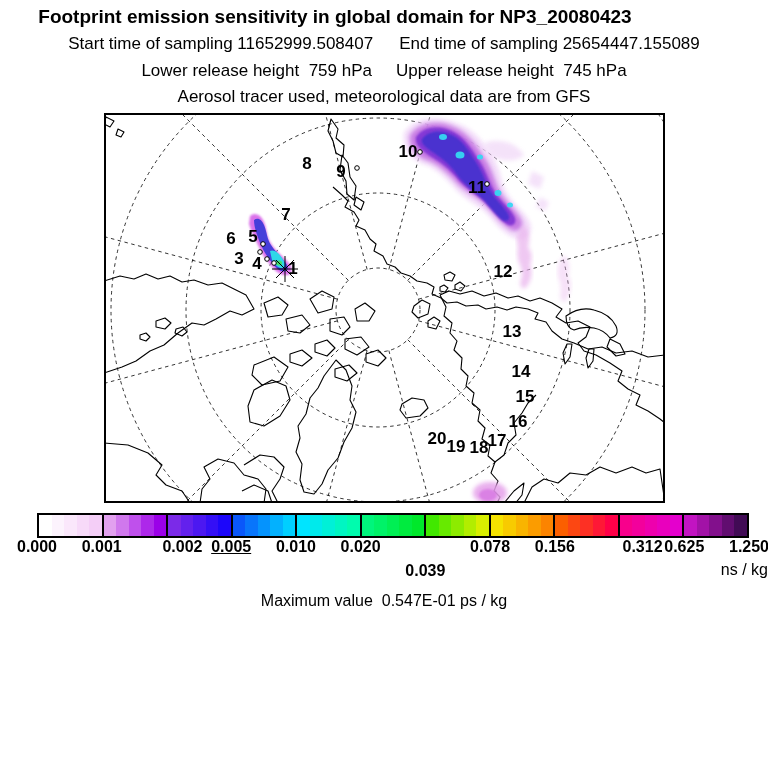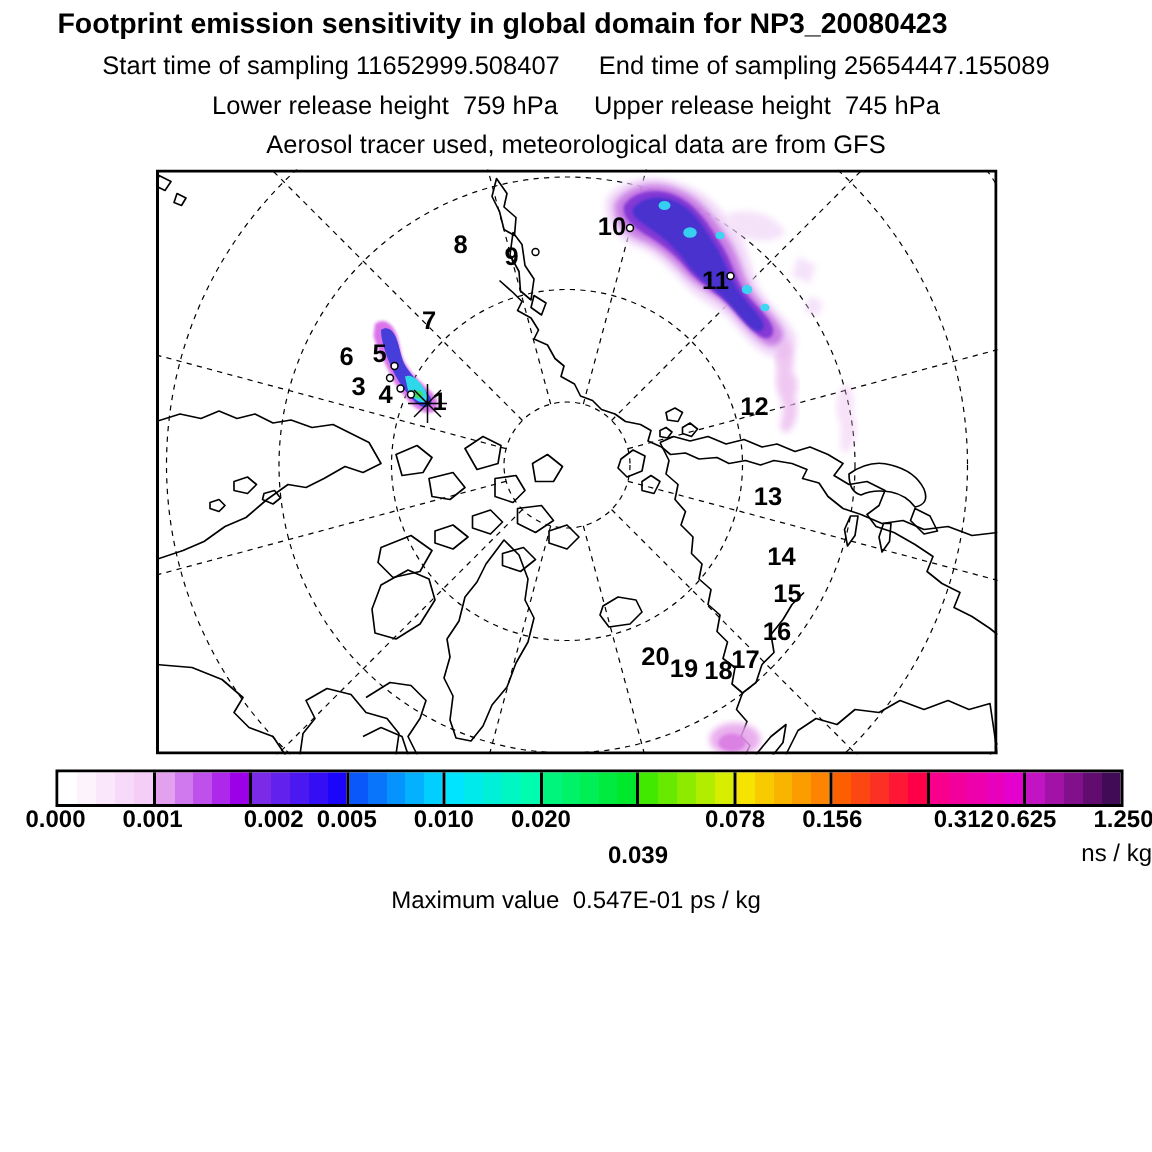--- a/index.html
+++ b/index.html
@@ -194,21 +194,21 @@
     <div class="cb-block" style="background: linear-gradient(to right, rgb(65, 232, 0) 0%, rgb(65, 232, 0) 20%, rgb(103, 234, 0) 20%, rgb(103, 234, 0) 40%, rgb(141, 235, 0) 40%, rgb(141, 235, 0) 60%, rgb(178, 237, 0) 60%, rgb(178, 237, 0) 80%, rgb(216, 238, 0) 80%, rgb(216, 238, 0) 100%);"></div>
     <div class="cb-block" style="background: linear-gradient(to right, rgb(246, 227, 0) 0%, rgb(246, 227, 0) 20%, rgb(248, 203, 0) 20%, rgb(248, 203, 0) 40%, rgb(249, 180, 0) 40%, rgb(249, 180, 0) 60%, rgb(251, 156, 0) 60%, rgb(251, 156, 0) 80%, rgb(252, 132, 0) 80%, rgb(252, 132, 0) 100%);"></div>
     <div class="cb-block" style="background: linear-gradient(to right, rgb(251, 95, 0) 0%, rgb(251, 95, 0) 20%, rgb(252, 71, 18) 20%, rgb(252, 71, 18) 40%, rgb(253, 48, 36) 40%, rgb(253, 48, 36) 60%, rgb(254, 24, 54) 60%, rgb(254, 24, 54) 80%, rgb(255, 0, 72) 80%, rgb(255, 0, 72) 100%);"></div>
     <div class="cb-block" style="background: linear-gradient(to right, rgb(248, 0, 140) 0%, rgb(248, 0, 140) 20%, rgb(243, 0, 156) 20%, rgb(243, 0, 156) 40%, rgb(238, 0, 173) 40%, rgb(238, 0, 173) 60%, rgb(233, 0, 189) 60%, rgb(233, 0, 189) 80%, rgb(228, 0, 205) 80%, rgb(228, 0, 205) 100%);"></div>
     <div class="cb-block" style="background: linear-gradient(to right, rgb(194, 20, 194) 0%, rgb(194, 20, 194) 20%, rgb(162, 18, 167) 20%, rgb(162, 18, 167) 40%, rgb(130, 16, 140) 40%, rgb(130, 16, 140) 60%, rgb(97, 13, 112) 60%, rgb(97, 13, 112) 80%, rgb(65, 11, 85) 80%, rgb(65, 11, 85) 100%);"></div>
   </div>
 <div id="cb-ticks">
     <span class="cb-tick" style="left: 0%;">0.000</span>
     <span class="cb-tick" style="left: 9.09091%;">0.001</span>
     <span class="cb-tick" style="left: 18.1818%; margin-left: 16px;">0.002</span>
-    <span class="cb-tick" style="left: 27.2727%;">0.005</span>
+    <span class="cb-tick" style="left: 27.2727%; text-decoration: underline;">0.005</span>
     <span class="cb-tick" style="left: 36.3636%;">0.010</span>
     <span class="cb-tick" style="left: 45.4545%;">0.020</span>
     <span class="cb-tick" style="left: 54.5455%; margin-top: 24px;">0.039</span>
     <span class="cb-tick" style="left: 63.6364%;">0.078</span>
     <span class="cb-tick" style="left: 72.7273%;">0.156</span>
     <span class="cb-tick" style="left: 81.8182%; margin-left: 23px;">0.312</span>
     <span class="cb-tick" style="left: 90.9091%;">0.625</span>
     <span class="cb-tick" style="left: 100%; text-align: center;">1.250</span>
   </div>
 <div class="hline" id="units-line">ns / kg</div>

